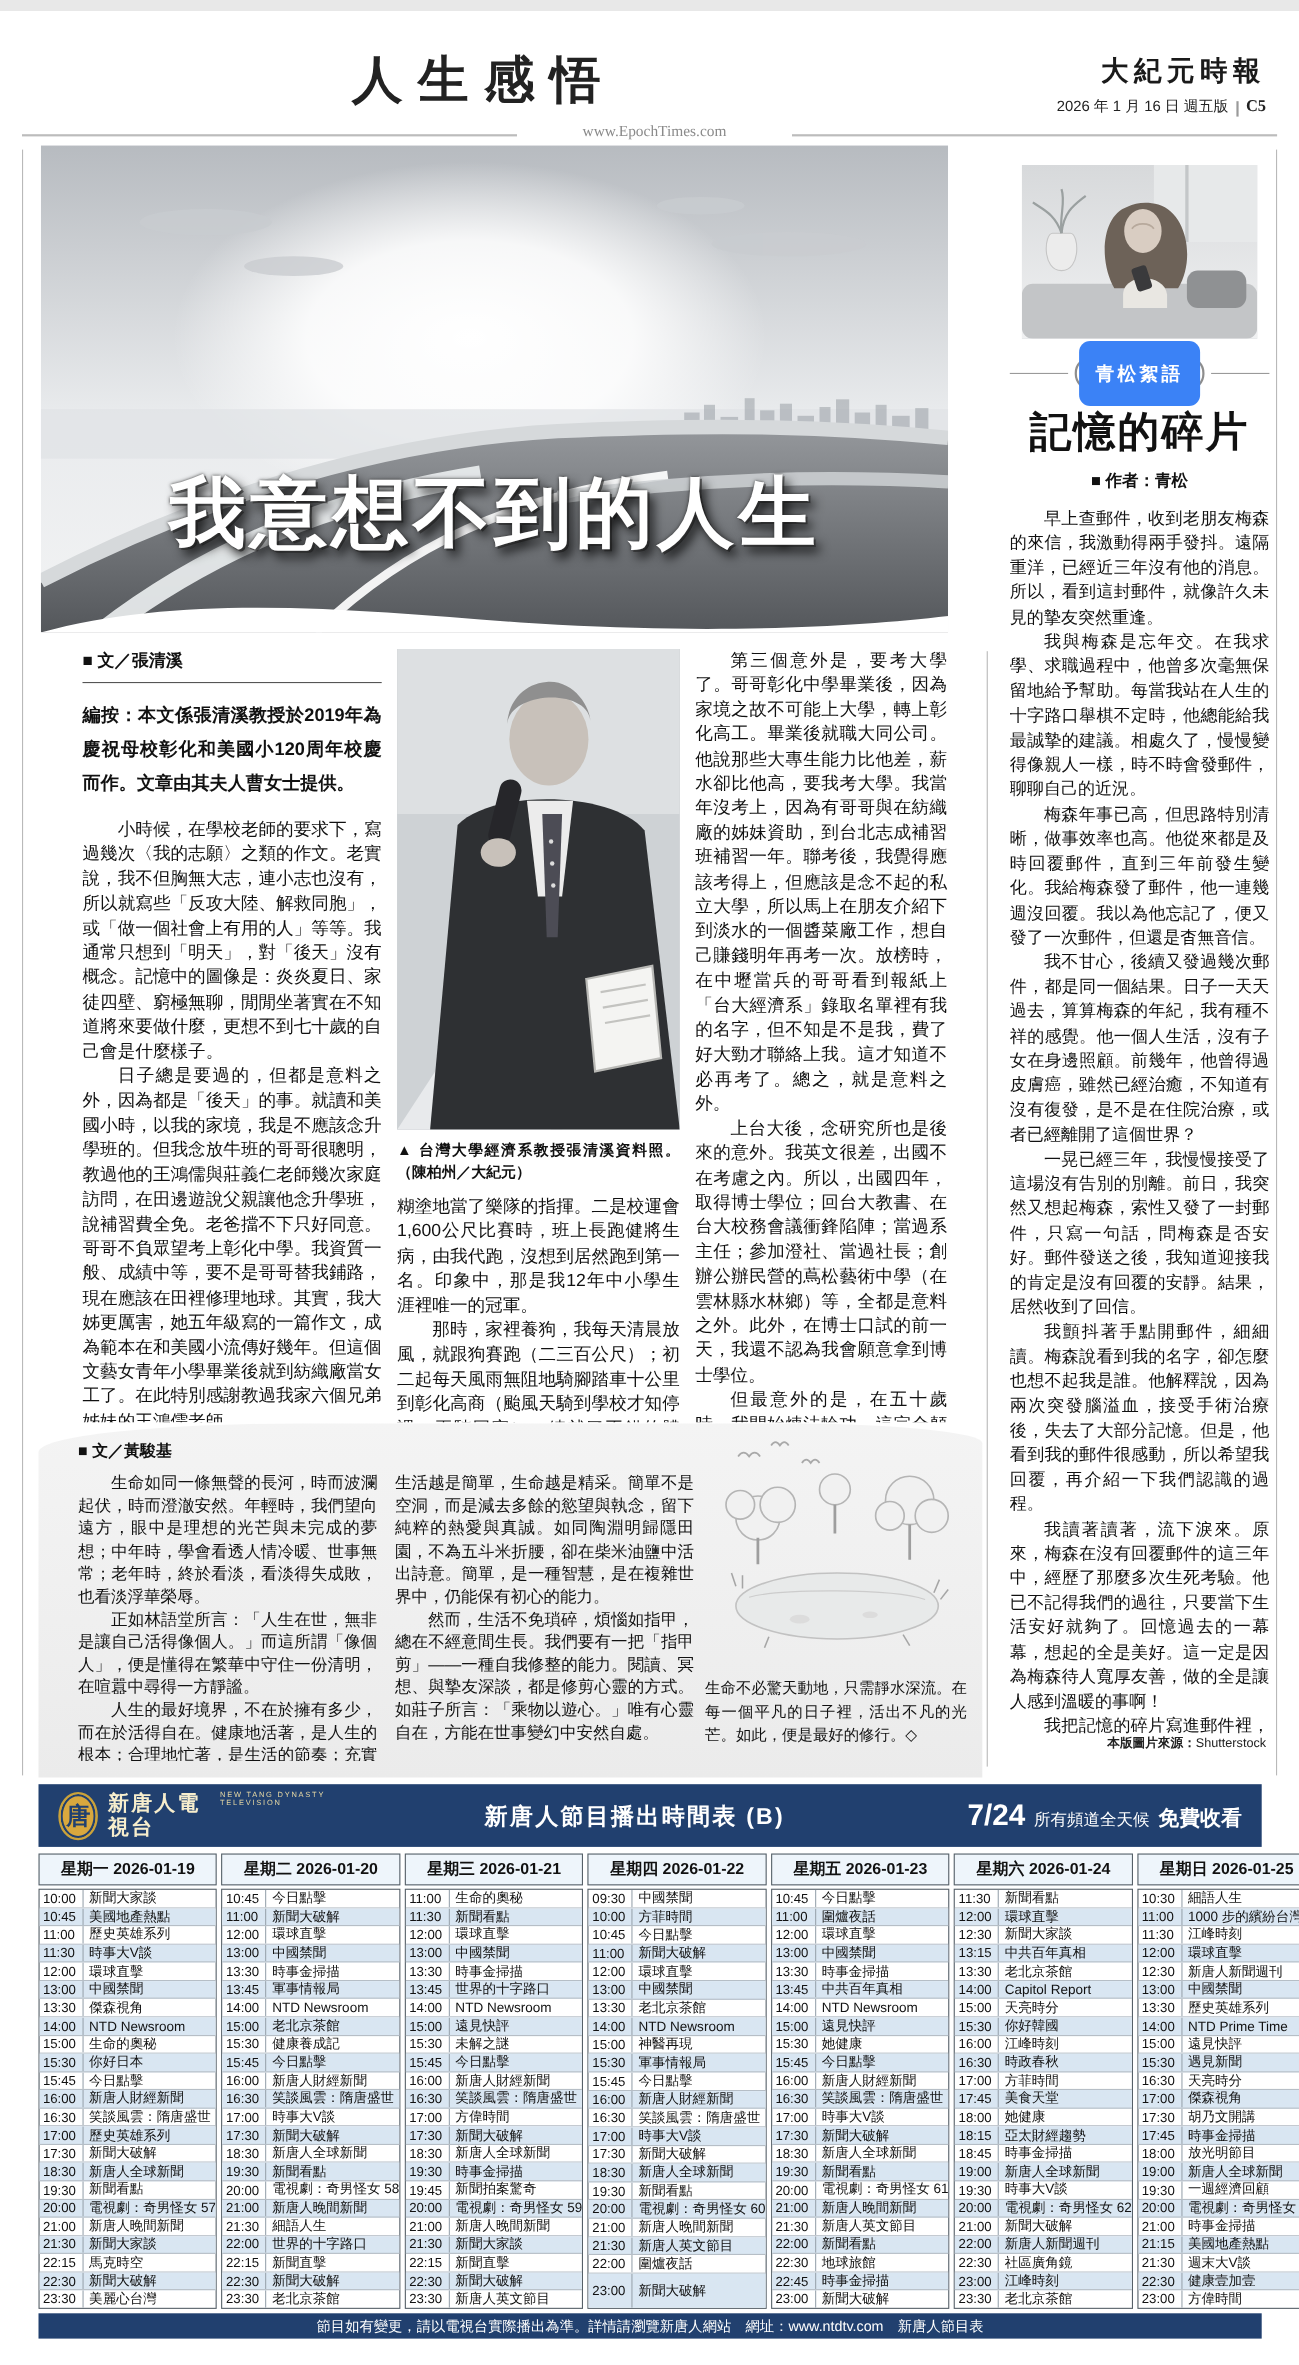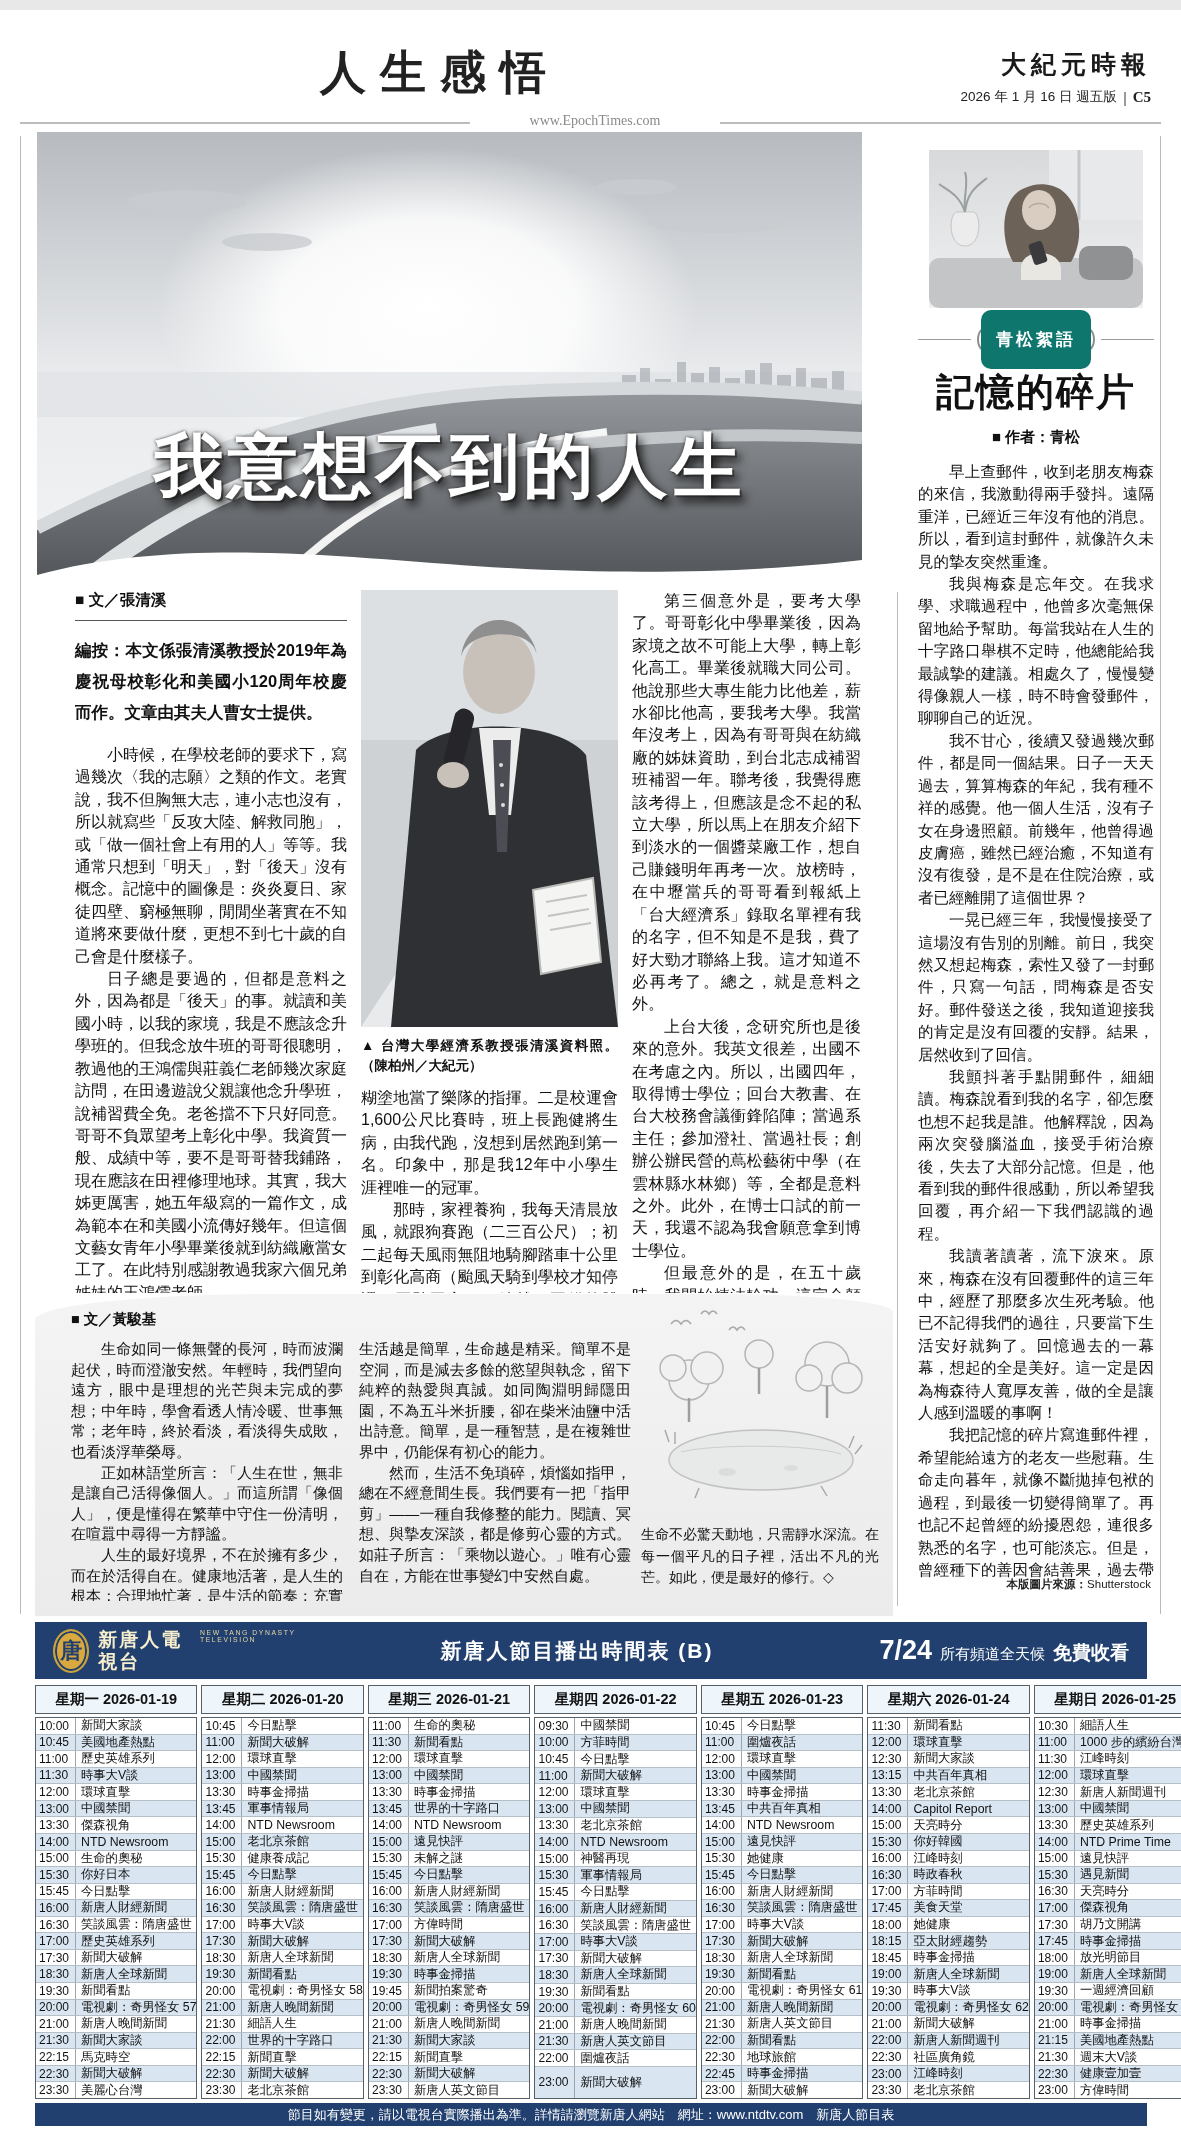--- a/index.html
+++ b/index.html
@@ -34,21 +34,21 @@
   .bodytext p{margin:0;font-size:16px;line-height:22.4px;text-align:justify;text-indent:2em;}
   .continue p:first-child{text-indent:0;}
   .photo-frame{width:257px;height:437px;overflow:hidden;background:#cfd3d6;}
   .photo-caption{font-size:13.5px;font-weight:600;line-height:20px;margin:9px 0 11px;text-align:justify;}
   
   .sidebar{position:absolute;left:918px;top:140px;width:236px;}
   .sb-photo{width:214px;height:158px;margin:0 auto;overflow:hidden;background:#dddfe1;}
   .badge-row{display:flex;align-items:center;margin-top:16px;}
   .badge-row .line{flex:1;border-top:1.5px solid #9a9a9a;}
   .badge-outer{border:2px solid #8d8d8d;border-radius:15px;padding:2px;margin:0 6px;}
-  .badge-inner{background:#0f766e;color:#fff;border-radius:10px;padding:20px 15px;font-size:17px;
+  .badge-inner{background:#3b82f6;color:#fff;border-radius:10px;padding:20px 15px;font-size:17px;
     font-weight:700;letter-spacing:3px;}
   .sb-title{margin-top:12px;text-align:center;font-size:38px;font-weight:800;letter-spacing:2px;}
   .sb-byline{margin-top:10px;text-align:center;font-size:15px;font-weight:700;}
   .sb-text{margin-top:14px;height:1118px;overflow:hidden;}
   .sb-text p{margin:0;font-size:15.5px;line-height:22.4px;text-align:justify;text-indent:2em;}
   .credit{position:absolute;right:30px;top:1567px;font-size:11.5px;color:#222;}
   .credit .lab{font-weight:700;}
   
   .essay{position:absolute;left:35px;top:1284px;width:858px;height:322px;
     background:linear-gradient(#f4f4f4,#ebebeb);border-radius:240px 180px 0 0 / 26px 18px;}
@@ -238,20 +238,21 @@
       <span class="badge-outer">
         <span class="badge-inner">青松絮語</span>
       </span>
       <span class="line"></span>
     </div>
     <div class="sb-title">記憶的碎片</div>
     <div class="sb-byline">■ 作者：青松</div>
     <div class="sb-text">
         <p>早上查郵件，收到老朋友梅森的來信，我激動得兩手發抖。遠隔重洋，已經近三年沒有他的消息。所以，看到這封郵件，就像許久未見的摯友突然重逢。</p>
         <p>我與梅森是忘年交。在我求學、求職過程中，他曾多次毫無保留地給予幫助。每當我站在人生的十字路口舉棋不定時，他總能給我最誠摯的建議。相處久了，慢慢變得像親人一樣，時不時會發郵件，聊聊自己的近況。</p>
+        <p>梅森年事已高，但思路特別清晰，做事效率也高。他從來都是及時回覆郵件，直到三年前發生變化。我給梅森發了郵件，他一連幾週沒回覆。我以為他忘記了，便又發了一次郵件，但還是杳無音信。</p>
         <p>我不甘心，後續又發過幾次郵件，都是同一個結果。日子一天天過去，算算梅森的年紀，我有種不祥的感覺。他一個人生活，沒有子女在身邊照顧。前幾年，他曾得過皮膚癌，雖然已經治癒，不知道有沒有復發，是不是在住院治療，或者已經離開了這個世界？</p>
         <p>一晃已經三年，我慢慢接受了這場沒有告別的別離。前日，我突然又想起梅森，索性又發了一封郵件，只寫一句話，問梅森是否安好。郵件發送之後，我知道迎接我的肯定是沒有回覆的安靜。結果，居然收到了回信。</p>
         <p>我顫抖著手點開郵件，細細讀。梅森說看到我的名字，卻怎麼也想不起我是誰。他解釋說，因為兩次突發腦溢血，接受手術治療後，失去了大部分記憶。但是，他看到我的郵件很感動，所以希望我回覆，再介紹一下我們認識的過程。</p>
         <p>我讀著讀著，流下淚來。原來，梅森在沒有回覆郵件的這三年中，經歷了那麼多次生死考驗。他已不記得我們的過往，只要當下生活安好就夠了。回憶過去的一幕幕，想起的全是美好。這一定是因為梅森待人寬厚友善，做的全是讓人感到溫暖的事啊！</p>
         <p>我把記憶的碎片寫進郵件裡，希望能給遠方的老友一些慰藉。生命走向暮年，就像不斷拋掉包袱的過程，到最後一切變得簡單了。再也記不起曾經的紛擾恩怨，連很多熟悉的名字，也可能淡忘。但是，曾經種下的善因會結善果，過去帶給別人的溫暖，也許會在暮年時重新回來……◇</p>
       </div>
   </div>
   <div class="credit">
     <span class="lab">本版圖片來源：</span><span>Shutterstock</span>
   </div>

